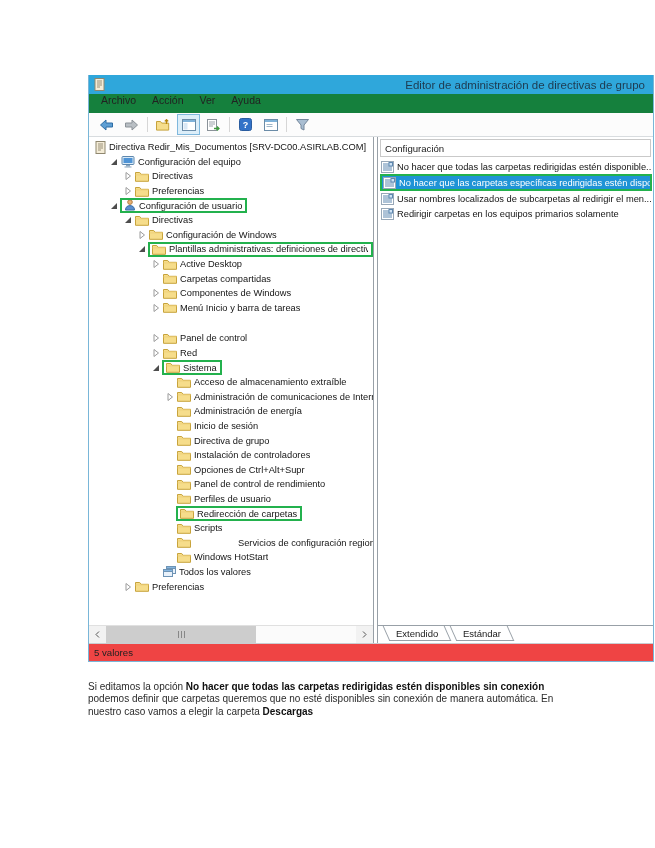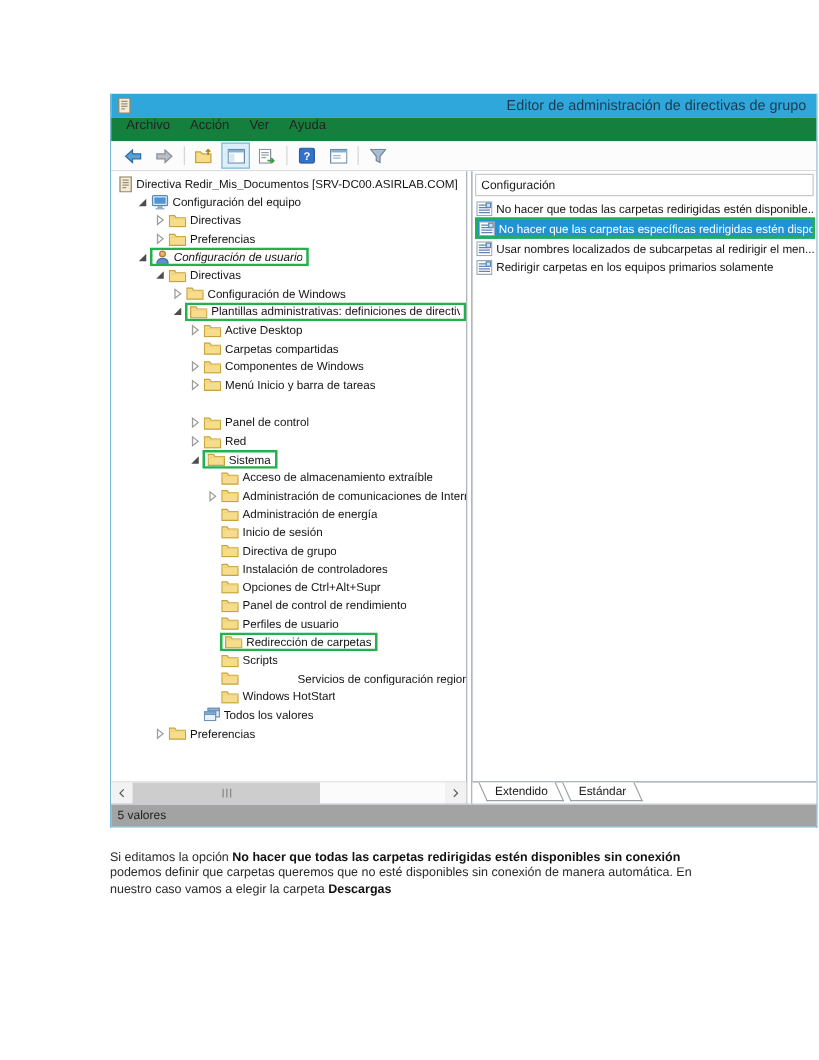--- a/index.html
+++ b/index.html
@@ -42,21 +42,21 @@
   .list{flex:1;overflow:hidden;padding:2px 1px 0 2px;min-width:0;}
   .lrow{height:15px;display:flex;align-items:center;font-size:9.3px;color:#141414;
         white-space:nowrap;overflow:hidden;padding-left:1px;}
   .lrow .licon{margin-right:3px;}
   .lrow.selected{background:#1f93d6;color:#fff;}
   .lrow.green{border:2px solid #23b14d;height:17px;box-sizing:border-box;}
   .tabbar{height:17px;flex:none;border-top:1px solid #98a0a7;background:#fff;display:flex;padding-left:8px;}
   .tab{height:14px;border:1px solid #98a0a7;border-top:none;background:#fff;
        transform:skewX(24deg);padding:0 9px;display:flex;align-items:center;margin-right:5px;}
   .tab span{transform:skewX(-24deg);font-size:9.5px;color:#1a1a1a;display:block;}
-  .statusbar{height:17px;flex:none;border-top:1px solid #c9cdd1;background:#a3a3a3;
+  .statusbar{height:17px;flex:none;border-top:1px solid #c9cdd1;background:#ef4444;
              display:flex;align-items:center;padding-left:5px;font-size:9.6px;color:#222;}
   .caption{position:absolute;left:88px;top:671px;width:483px;font-size:10px;line-height:12.4px;color:#2b2b2b;}
   .caption b{color:#111;}
 </style>
 </head>
 <body>
 
 <div class="window">
   <div class="titlebar">
     <span class="ic" id="title-icon">
@@ -207,21 +207,21 @@
               </span>
               <span class="tlabel">Preferencias</span>
             </span>
           </div>
           <div class="trow" style="padding-left: 17px;">
             <span class="exp">
               <svg width="10" height="10" viewBox="0 0 10 10">
                 <path d="M8 2 V8 H2 Z" fill="#4d4d4d"></path>
               </svg>
             </span>
-            <span class="greenwrap" style="display: flex; align-items: center; min-width: 0px; font-style: italic;">
+            <span class="greenwrap" style="display: flex; align-items: flex-end; min-width: 0px;">
               <span class="ic ticon">
                 <svg width="12" height="12" viewBox="0 0 12 12">
                   <circle cx="6" cy="3.1" r="2.3" fill="#e9b277" stroke="#b07c3f"></circle>
                   <path d="M1.5 11 c0-3 2-4.4 4.5-4.4 s4.5 1.4 4.5 4.4 z" fill="#5b8fd0" stroke="#3a6ea5"></path>
                 </svg>
               </span>
               <span class="tlabel">Configuración de usuario</span>
             </span>
           </div>
           <div class="trow" style="padding-left: 31px;">

